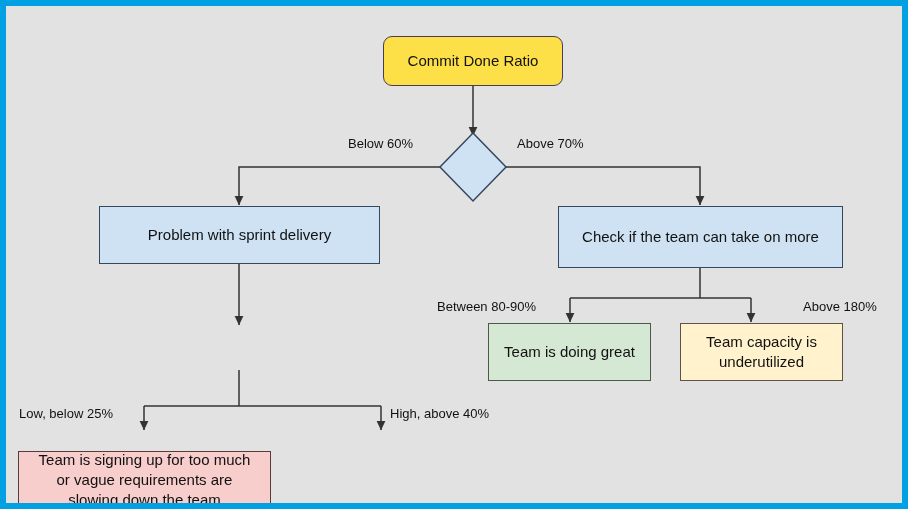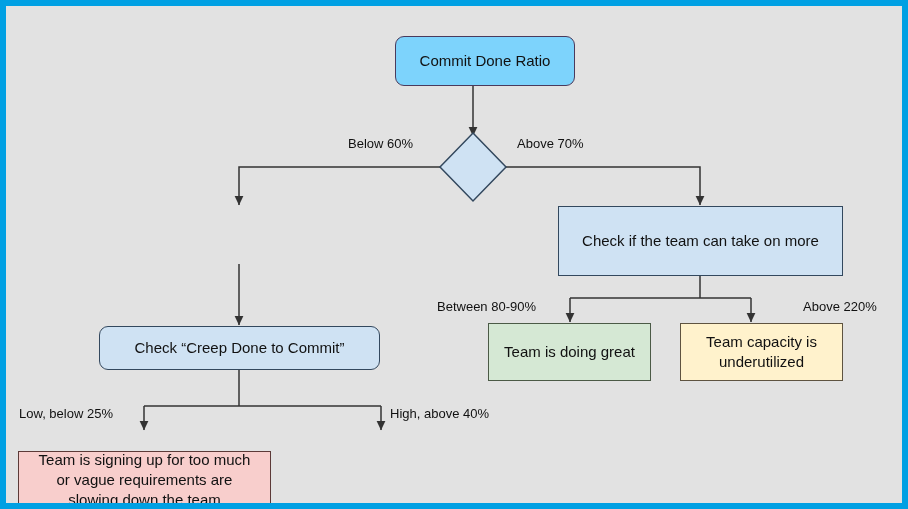--- a/index.html
+++ b/index.html
@@ -33,21 +33,21 @@
     border: 1.5px solid #333333;
     display: flex;
     align-items: center;
     justify-content: center;
     text-align: center;
     color: #111111;
     font-size: 15px;
     line-height: 1.35;
     padding: 2px 8px;
   }
-  .node-purple { background: #7dd3fc; border-color: #4a3a5c; border-radius: 9px; margin-left: 12px; }
+  .node-purple { background: #fde047; border-color: #4a3a5c; border-radius: 9px; }
   .node-blue   { background: #cfe2f3; border-color: #33485e; }
   .node-blue-round { background: #cfe2f3; border-color: #33485e; border-radius: 9px; }
   .node-green  { background: #d5e8d4; border-color: #4b5a46; }
   .node-yellow { background: #fff2cc; border-color: #5e5340; }
   .node-pink   { background: #f8cecc; border-color: #5c3a38; }
   .edge-label {
     position: absolute;
     font-size: 13px;
     color: #111111;
     white-space: nowrap;
@@ -87,30 +87,30 @@
       <path d="M745,292 L745,316" marker-end="url(#arrow)"></path>
     </g>
 
     <polygon points="467,127 500,161 467,195 434,161" fill="#cfe2f3" stroke="#33485e" stroke-width="1.5"></polygon>
   </svg>
 
   <div class="node node-purple" style="left:377px; top:30px; width:180px; height:50px;">
     <span>Commit Done Ratio</span>
   </div>
 
+  <div class="node node-blue" style="left:93px; top:200px; width:281px; height:58px;">
+    <span>Problem with sprint delivery</span>
+  </div>
 
-  <div class="node node-blue" style="left:552px; top:200px; width:285px; height:70px;">
+  <div class="node node-blue" style="left:552px; top:200px; width:285px; height:62px;">
     <span>
       <span>Check if the team can take on more</span><br>
     </span>
   </div>
 
-  <div class="node node-blue-round" style="left:93px; top:320px; width:281px; height:44px;">
-    <span>Check “Creep Done to Commit”</span>
-  </div>
 
   <div class="node node-green" style="left:482px; top:317px; width:163px; height:58px;">
     <span>Team is doing great</span>
   </div>
 
   <div class="node node-yellow" style="left:674px; top:317px; width:163px; height:58px;">
     <span>
       <span>Team capacity is</span><br>
       <span>underutilized</span>
     </span>
@@ -121,17 +121,17 @@
       <span>Team is signing up for too much</span><br>
       <span>or vague requirements are</span><br>
       <span>slowing down the team</span>
     </span>
   </div>
 
 
   <div class="edge-label" style="left:342px; top:131px;">Below 60%</div>
   <div class="edge-label" style="left:511px; top:131px;">Above 70%</div>
   <div class="edge-label" style="left:431px; top:294px;">Between 80-90%</div>
-  <div class="edge-label" style="left:797px; top:294px;">Above 220%</div>
+  <div class="edge-label" style="left:797px; top:294px;">Above 180%</div>
   <div class="edge-label" style="left:13px; top:401px;">Low, below 25%</div>
   <div class="edge-label" style="left:384px; top:401px;">High, above 40%</div>
 
 </div>
 
 </body></html>

